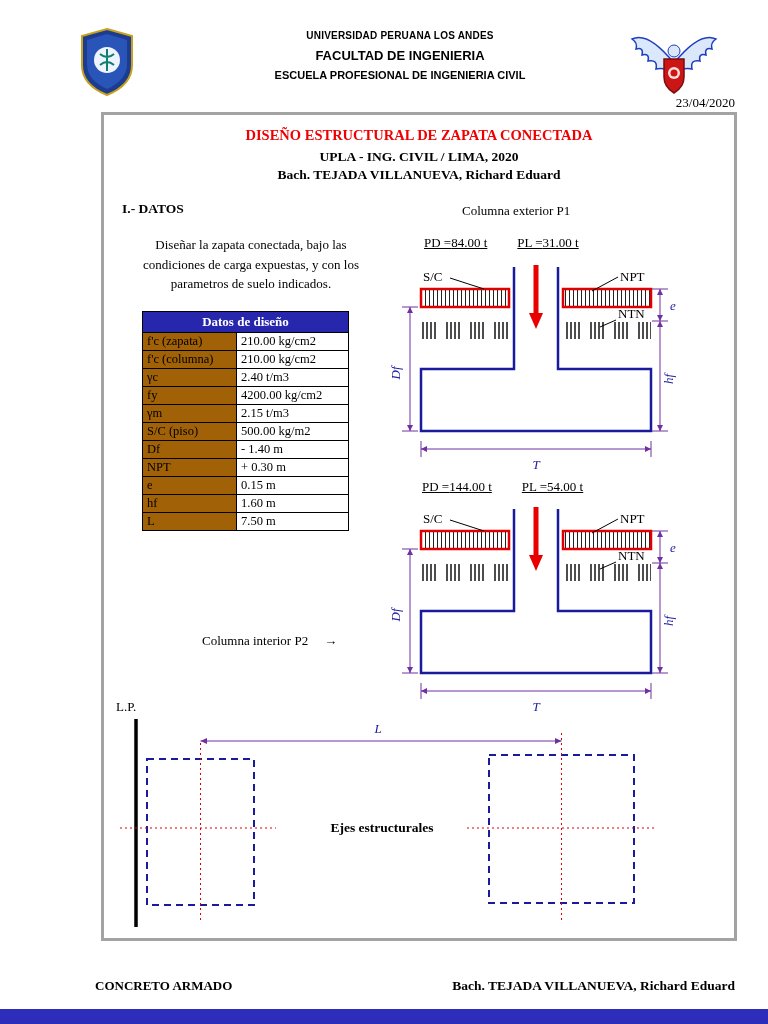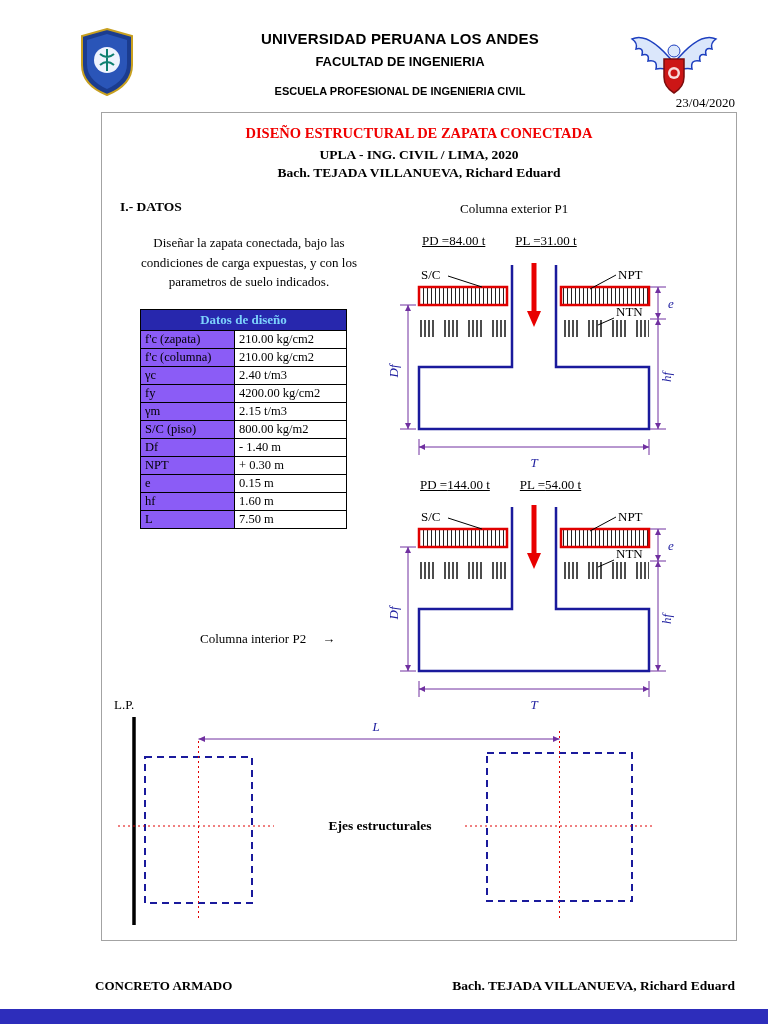--- a/index.html
+++ b/index.html
@@ -6,56 +6,56 @@
   html,body { width:768px; height:1024px; }
   body {
     position:relative; background:#ffffff; overflow:hidden;
     font-family:"Liberation Serif", serif; color:#000;
   }
   
   .hdr-center {
     position:absolute; left:150px; top:30px; width:500px; text-align:center;
     font-family:"Liberation Sans", sans-serif; font-weight:bold;
   }
-  .hdr-university { font-size:15px; letter-spacing:.2px; }
+  .hdr-university { font-size:10px; letter-spacing:.2px; }
   .hdr-faculty   { font-size:13px; margin-top:7px; }
-  .hdr-school    { font-size:11px; margin-top:16px; }
+  .hdr-school    { font-size:11px; margin-top:6px; }
   .logo-left  { position:absolute; left:79px;  top:27px; }
   .logo-right { position:absolute; left:628px; top:29px; }
   .doc-date { position:absolute; top:95px; right:33px; font-size:13px; }
 
   
   .main-box {
     position:absolute; left:101px; top:112px; width:636px; height:829px;
-    border:1px solid #a3a3a3; background:#fff;
+    border:3px solid #a3a3a3; background:#fff;
   }
   .doc-title { position:absolute; top:12px; left:0; width:100%; text-align:center;
                color:#f00000; font-weight:bold; font-size:14.5px; }
   .doc-sub1  { position:absolute; top:34px; left:0; width:100%; text-align:center;
                font-weight:bold; font-size:13.5px; }
   .doc-sub2  { position:absolute; top:52px; left:0; width:100%; text-align:center;
                font-weight:bold; font-size:13.5px; }
   .sec-datos { position:absolute; left:18px; top:86px; font-weight:bold; font-size:13.5px; }
   .col-ext   { position:absolute; left:358px; top:88px; font-size:13px; }
   .intro     { position:absolute; left:38px; top:120px; width:218px;
                font-size:13px; line-height:1.5;text-align:center; }
   .loads { position:absolute; display:flex; font-size:13px;text-decoration:underline; }
   .loads-p1 { left:320px; top:120px; }
   .loads-p2 { left:318px; top:364px; }
   .loads .lv   { }
   .loads .plsp { margin-left:30px; }
 
   
   .data-table { position:absolute; left:38px; top:196px; border-collapse:collapse;
                 font-size:12.5px; }
-  .data-table th { background:#2727ad; color:#7dd3fc; font-weight:bold; font-size:13px;
+  .data-table th { background:#2727ad; color:#ffffff; font-weight:bold; font-size:13px;
                    border:1px solid #000; padding:2px 4px; text-align:center; }
   .data-table td { border:1px solid #000; padding:1px 4px; height:17.5px;
                    vertical-align:middle; }
-  td.lbl { background:#8b5cf6; width:94px; }
+  td.lbl { background:#a16207; width:94px; }
   td.val { width:112px; }
 
   
   .diag1 { position:absolute; left:284px; top:146px; }
   .diag2 { position:absolute; left:284px; top:388px; }
   .col-int { position:absolute; left:98px; top:518px; font-size:13px; }
   .col-int .arr { margin-left:16px; }
   .bottom-diag { position:absolute; left:2px; top:580px; }
   svg text { font-family:"Liberation Serif", serif; }
   .dim-label { fill:#2020a0; font-style:italic; font-size:13px; }
@@ -144,21 +144,21 @@
       <tr>
           <td class="lbl">fy</td>
           <td class="val">4200.00 kg/cm2</td>
         </tr>
       <tr>
           <td class="lbl">γm</td>
           <td class="val">2.15 t/m3</td>
         </tr>
       <tr>
           <td class="lbl">S/C (piso)</td>
-          <td class="val">800.00 kg/m2</td>
+          <td class="val">500.00 kg/m2</td>
         </tr>
       <tr>
           <td class="lbl">Df</td>
           <td class="val">- 1.40 m</td>
         </tr>
       <tr>
           <td class="lbl">NPT</td>
           <td class="val">+ 0.30 m</td>
         </tr>
       <tr>

